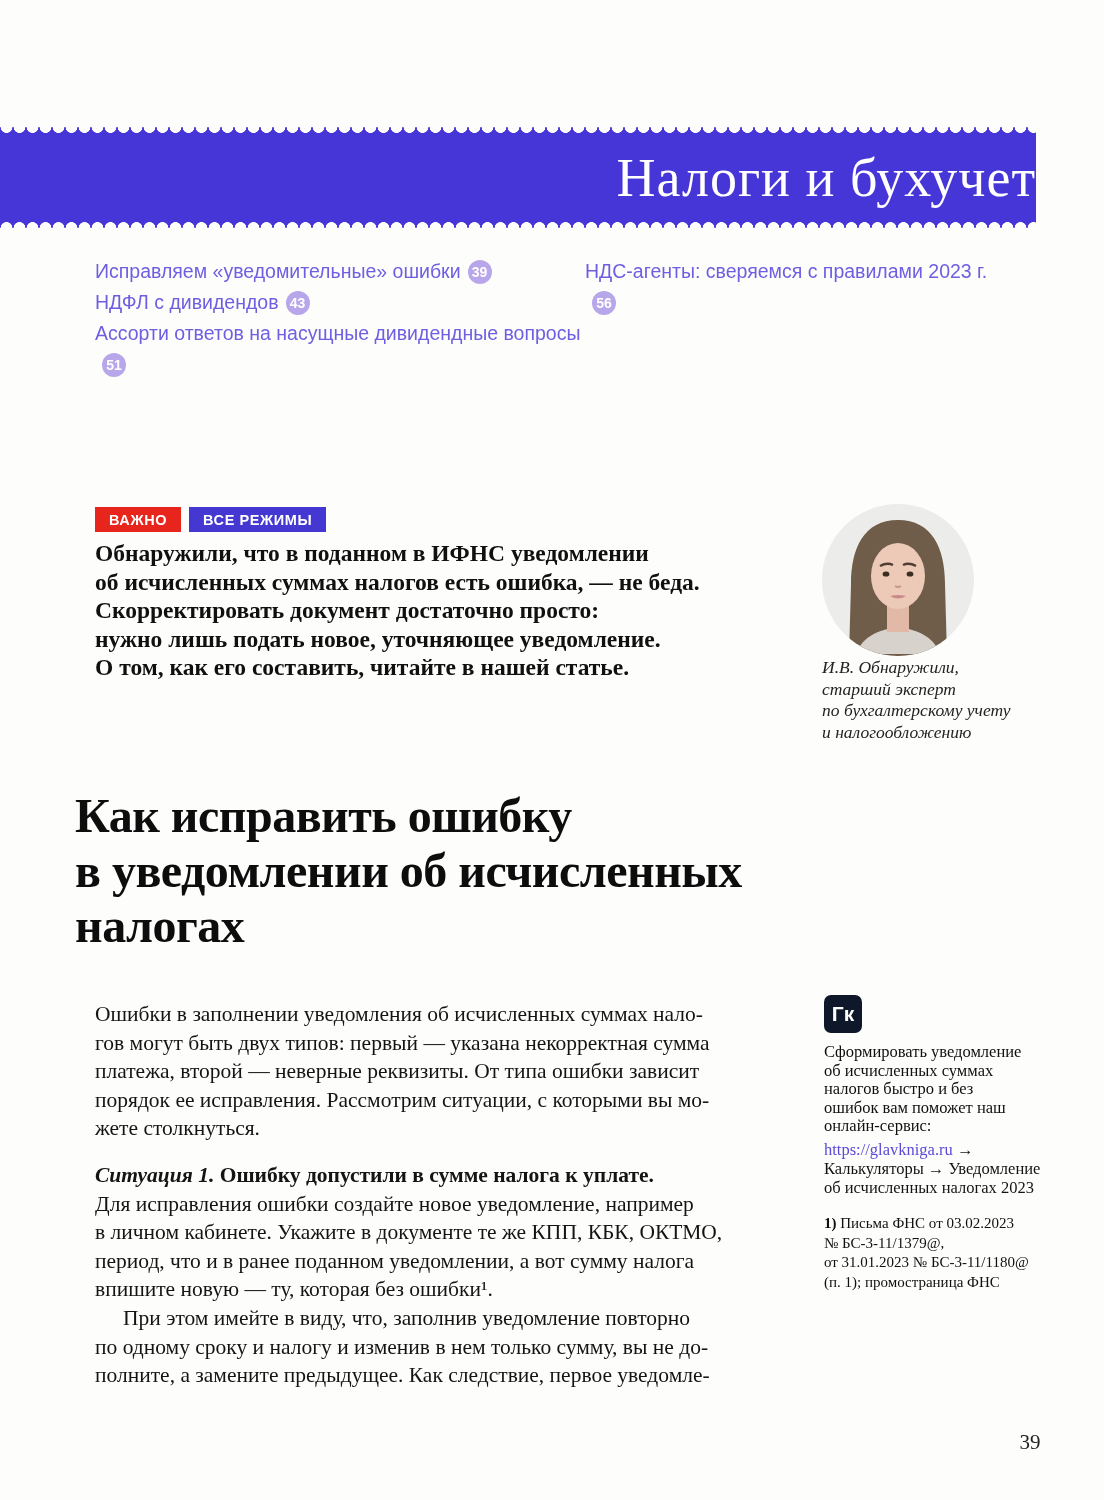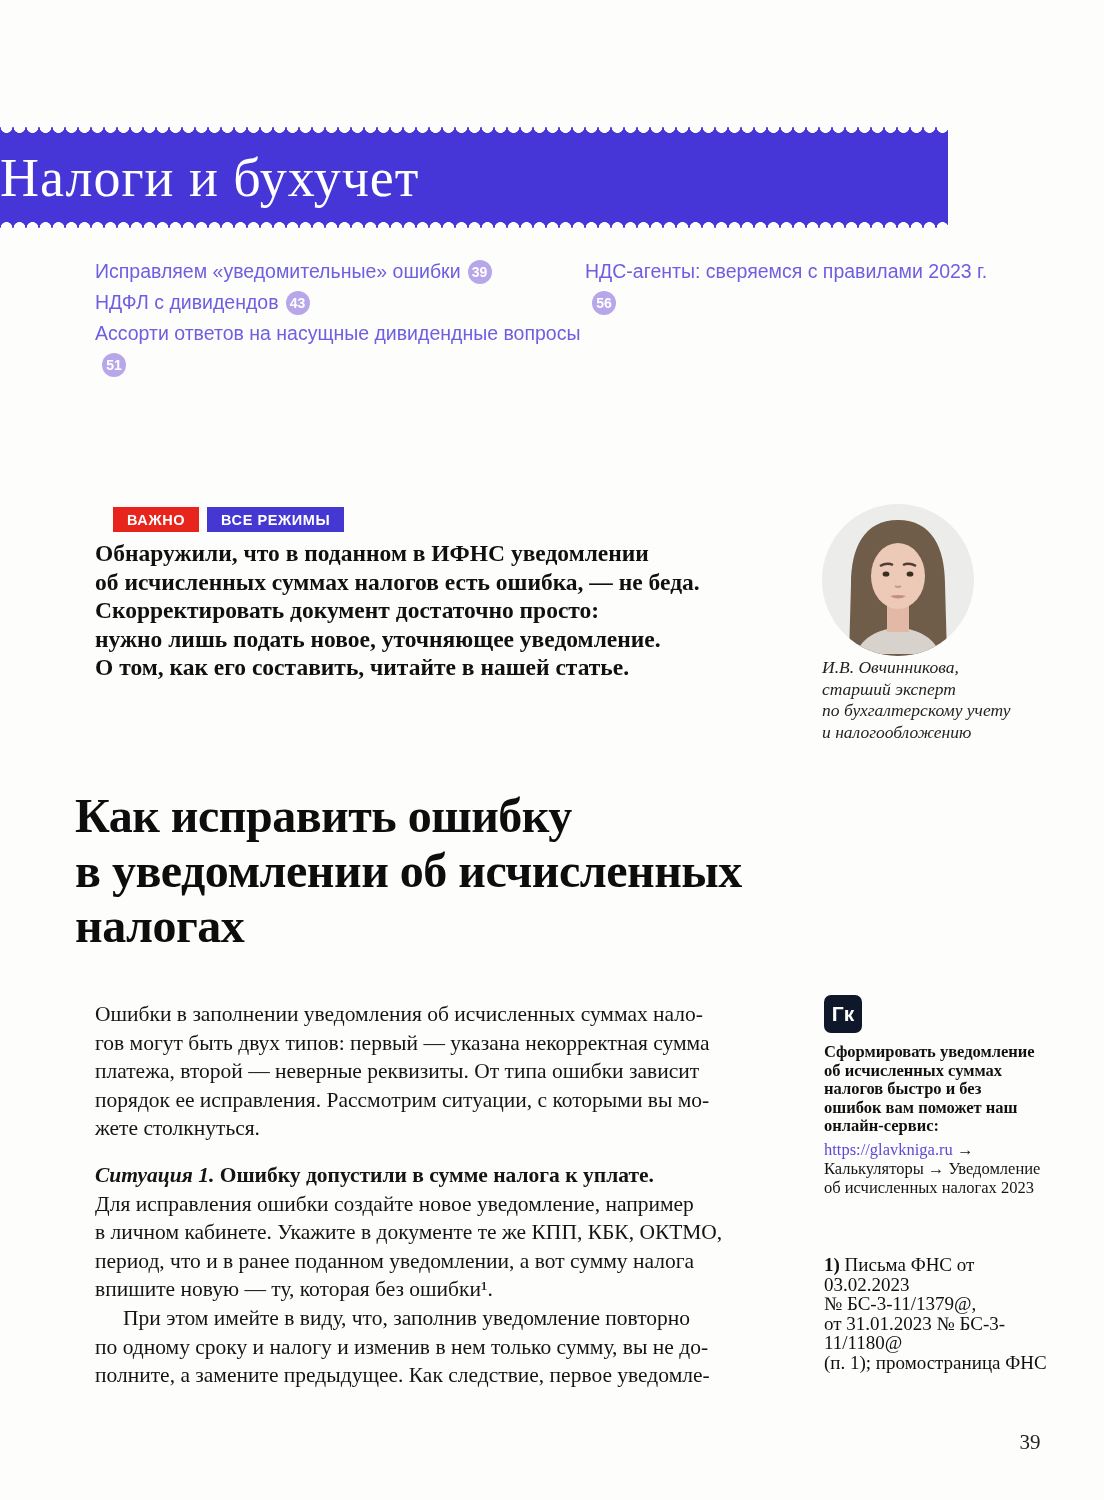--- a/index.html
+++ b/index.html
@@ -5,22 +5,22 @@
   html,body { margin:0; padding:0; background:#ffffff; }
   .page {
     position:relative; width:1104px; height:1500px; margin:0 auto;
     background:#fdfdfb; overflow:hidden;
     font-family:"Liberation Serif", serif; color:#141414;
   }
   .pre { white-space:pre-line; }
 
   
   .banner {
-    position:absolute; left:0; top:127px; width:948px; height:101px;
-    background:#4636d8; display:flex; align-items:center; justify-content:flex-start;
+    position:absolute; left:0; top:127px; width:1036px; height:101px;
+    background:#4636d8; display:flex; align-items:center; justify-content:flex-end;
   }
   .banner::before, .banner::after {
     content:""; position:absolute; left:0; right:0; height:8px;
     background-image:radial-gradient(circle at 6.5px 0px, #fdfdfb 5.6px, rgba(255,255,255,0) 6.2px);
     background-size:13px 8px; background-repeat:repeat-x;
   }
   .banner::before { top:0; }
   .banner::after {
     bottom:0;
     background-image:radial-gradient(circle at 6.5px 8px, #fdfdfb 5.6px, rgba(255,255,255,0) 6.2px);
@@ -42,21 +42,21 @@
     background:#b7a7ea; color:#ffffff; font-size:14px; font-weight:bold;
     text-align:center; line-height:24px; margin-left:7px; vertical-align:1px;
   }
 
   
   .badges { position:absolute; left:95px; top:507px; font-family:"Liberation Sans", sans-serif; }
   .badge {
     display:inline-block; height:25px; line-height:26px; padding:0 14px;
     color:#fff; font-weight:bold; font-size:14.5px; letter-spacing:0.6px;
   }
-  .badge-important { background:#e8251d; margin-right:8px;margin-left:18px; }
+  .badge-important { background:#e8251d; margin-right:8px; }
   .badge-modes { background:#4537d2; }
 
   
   .lead {
     position:absolute; left:95px; top:539px; width:720px;
     font-weight:bold; font-size:23.5px; line-height:28.5px; color:#101010;
   }
 
   
   .portrait {
@@ -82,27 +82,27 @@
   .situation-body { display:block; white-space:pre-line; }
   .para-2 { position:absolute; left:95px; top:1304px; width:740px; text-indent:28px; }
 
   
   .gk-logo {
     position:absolute; left:824px; top:995px; width:38px; height:38px;
     background:#0f172a; border-radius:7px; color:#ffffff; text-align:center;
     font-family:"Liberation Sans", sans-serif; font-weight:bold; font-size:21px; line-height:37px;
   }
   .promo { position:absolute; left:824px; top:1043px; width:240px; }
-  .promo-bold { font-weight:bold; font-size:16.5px; line-height:18.5px; color:#101010; }
+  .promo-bold { font-weight:normal; font-size:16.5px; line-height:18.5px; color:#101010; }
   .promo-links { margin-top:4px; font-size:16.5px; line-height:19px; }
   .link { color:#5b4ad8; cursor:pointer; }
   .promo-arrow { color:#141414; }
   .promo-path { display:block; color:#141414; }
 
-  .footnote { position:absolute; left:824px; top:1255px; width:225px; font-size:19px; line-height:19.5px; color:#101010; }
+  .footnote { position:absolute; left:824px; top:1214px; width:225px; font-size:15px; line-height:19.5px; color:#101010; }
   .fn-marker { font-weight:bold; }
   .fn-text { white-space:pre-line; }
   .fn-link { display:block; white-space:pre-line; color:#5b4ad8; cursor:pointer; }
 
   .page-number {
     position:absolute; left:1005px; top:1430px; width:50px; text-align:center;
     font-size:21px; color:#222;
   }
 </style>
 </head>
@@ -151,21 +151,21 @@
       <path d="M76 20 C 50 20 42 48 46 64 C 54 44 66 38 76 38 C 86 38 98 44 106 64 C 110 48 102 20 76 20 Z" fill="#6f5c49"></path>
       <path d="M58 62 Q 65 58 71 61" stroke="#4e3d30" stroke-width="2.4" fill="none"></path>
       <path d="M81 61 Q 87 58 94 62" stroke="#4e3d30" stroke-width="2.4" fill="none"></path>
       <ellipse cx="64" cy="70" rx="3.4" ry="2.6" fill="#3a2d22"></ellipse>
       <ellipse cx="88" cy="70" rx="3.4" ry="2.6" fill="#3a2d22"></ellipse>
       <path d="M73 82 Q 76 84 79 82" stroke="#c79a85" stroke-width="2" fill="none"></path>
       <path d="M68 92 Q 76 97 84 92 Q 76 90 68 92 Z" fill="#c98a8a"></path>
     </svg>
   </div>
   <div class="author">
-    <span>И.В. Овчинникова,</span>
+    <span>И.В. Обнаружили,</span>
     <span class="author-role pre">старший эксперт
 по бухгалтерскому учету
 и налогообложению</span>
   </div>
 
   <h1 class="article-title pre" style="margin:0;">Как исправить ошибку
 в уведомлении об исчисленных
 налогах</h1>
 
   <div class="body-text para-intro pre">Ошибки в заполнении уведомления об исчисленных суммах нало-

